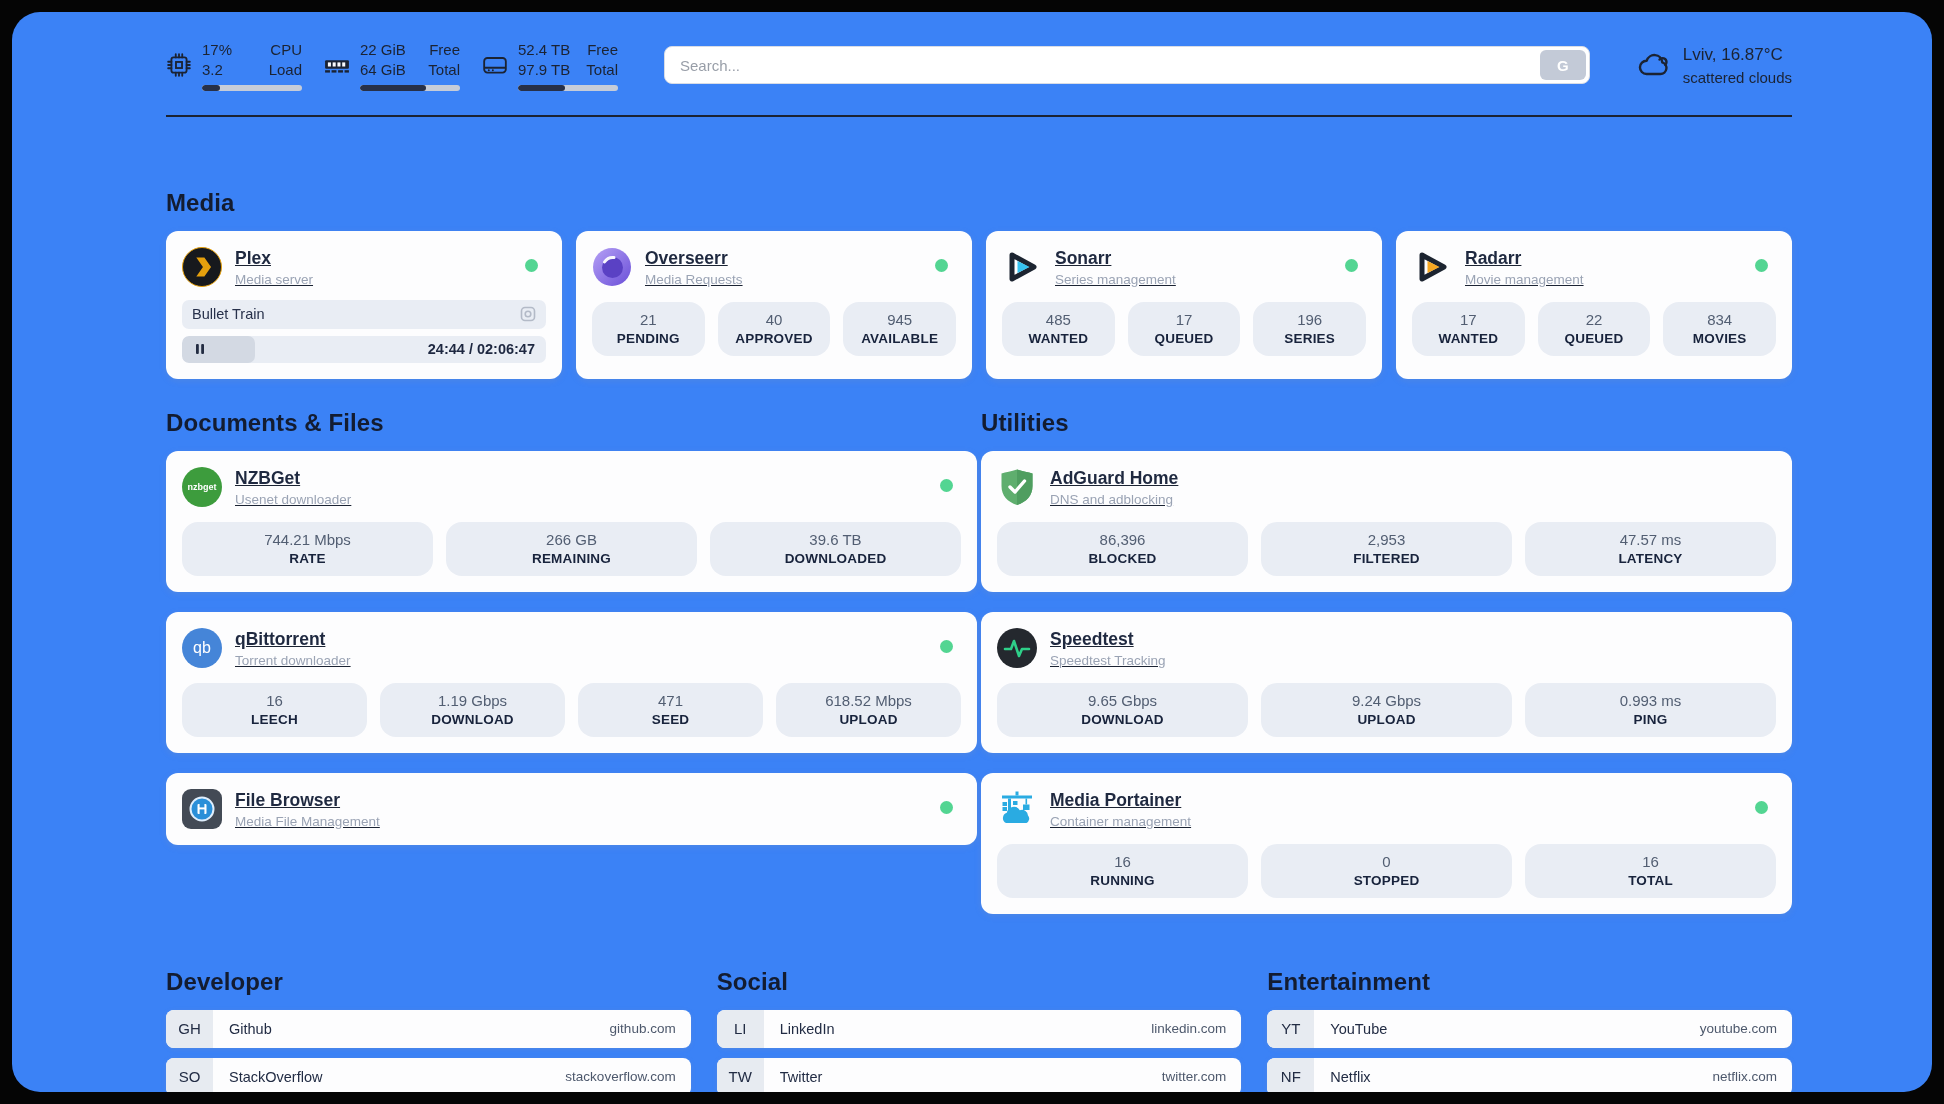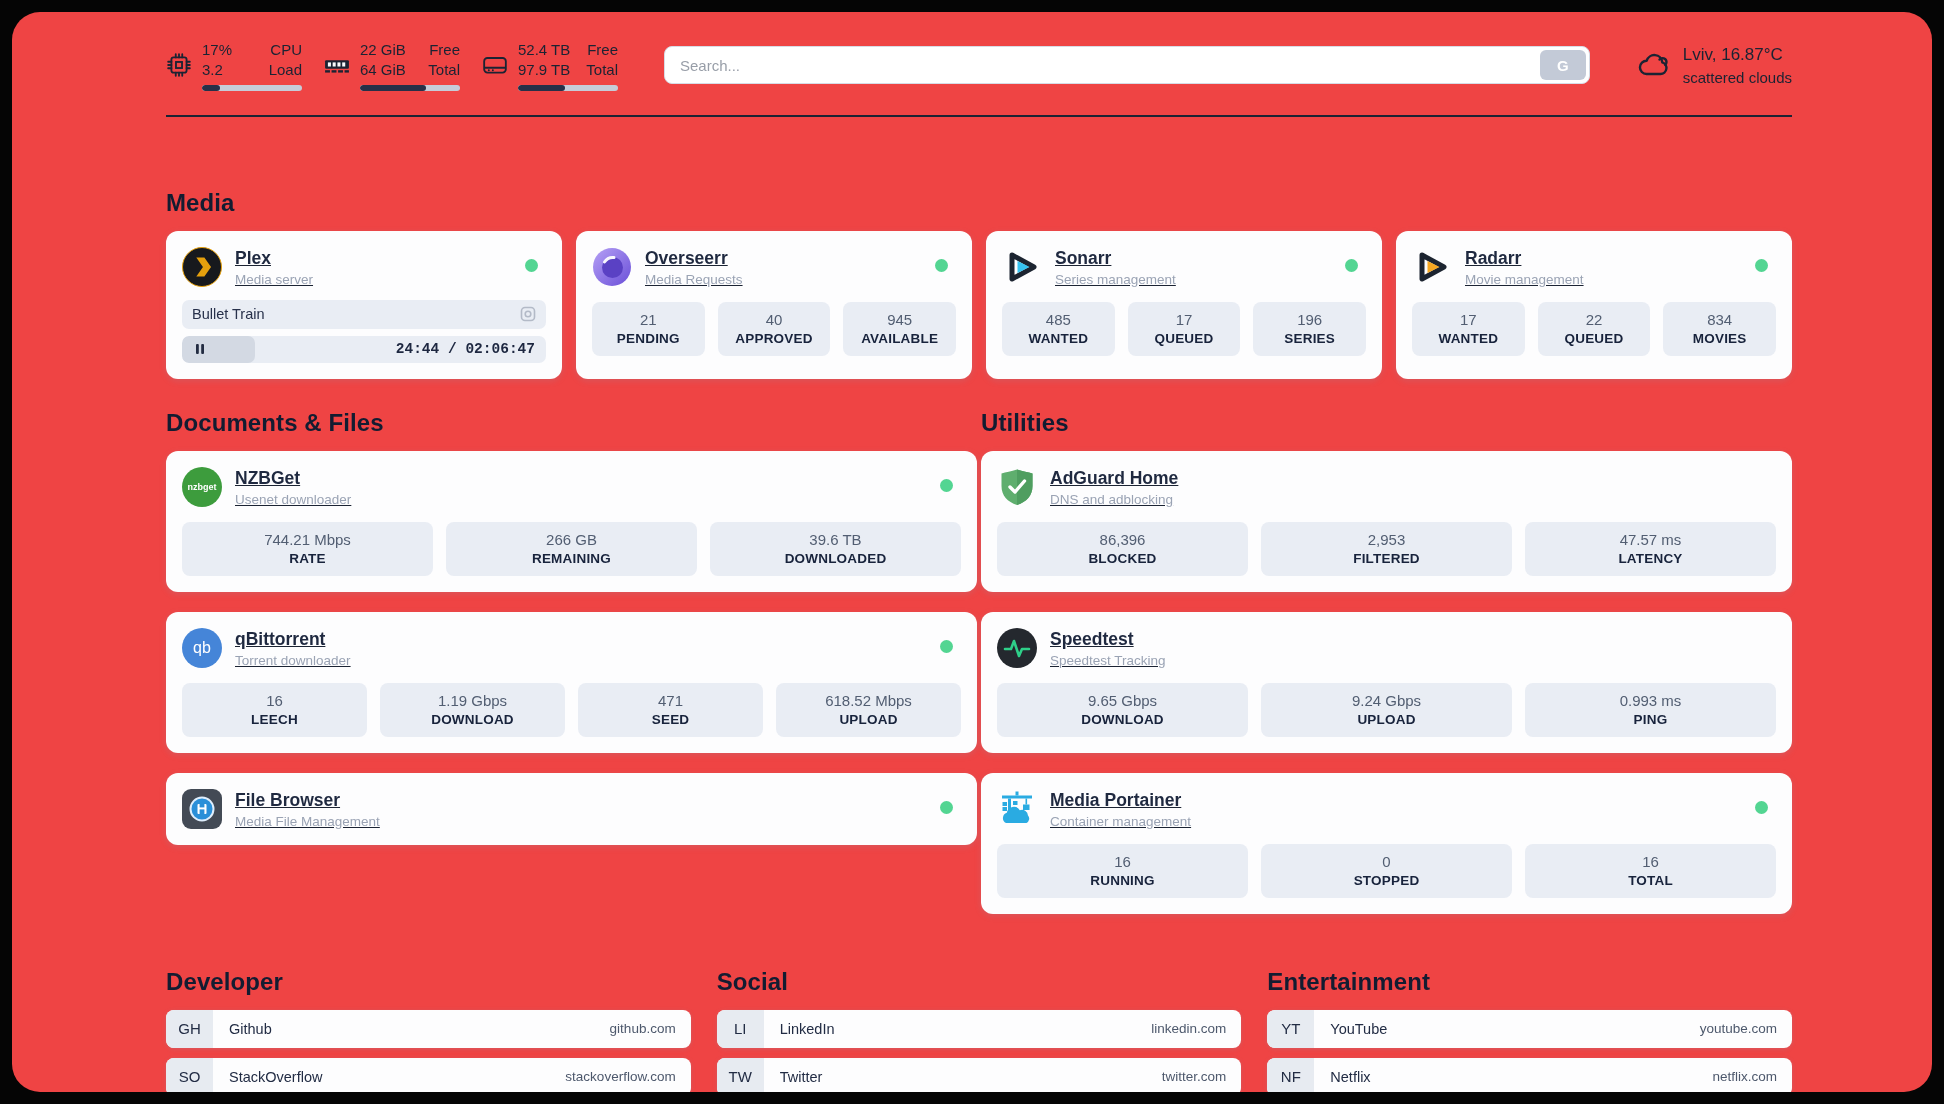--- a/index.html
+++ b/index.html
@@ -1,19 +1,19 @@
 <!DOCTYPE html>
 <html><head>
 <meta charset="utf-8">
 <style>
   * { margin:0; padding:0; box-sizing:border-box; }
   html,body { width:1944px; height:1104px; background:#050505; overflow:hidden;
               font-family:"Liberation Sans", sans-serif; }
   .page { position:absolute; left:12px; top:12px; width:1920px; height:1080px;
-          background:#ef4444; border-radius:28px; color:#1b2333; overflow:hidden; }
+          background:#3b82f6; border-radius:28px; color:#1b2333; overflow:hidden; }
   .content { padding:0 140px 0 154px; }
 
   
   .topbar { display:flex; align-items:center; padding-top:28px; }
   .hw-monitors { display:flex; gap:22px; }
   .monitor { display:flex; gap:10px; align-items:center; }
   .mon-icon { flex:none; width:26px; height:26px; }
   .mon-right { display:flex; flex-direction:column; }
   .mon-text { display:flex; justify-content:space-between; width:100px;
               font-size:15px; line-height:1.32; font-weight:500; color:#1b2333; }
@@ -47,31 +47,31 @@
   .app-icon { width:40px; height:40px; flex:none; border-radius:50%;
               display:flex; align-items:center; justify-content:center; }
   .app-icon.square { border-radius:9px; }
   .app-titles { padding-top:1px;text-decoration:underline; }
   .app-name { font-size:17.5px; font-weight:700; color:#1f2940; }
   .app-desc { font-size:13.5px; color:#9aa3b4; margin-top:3px; }
   .status-dot { position:absolute; right:8px; top:12px; width:13px; height:13px;
                 border-radius:50%; background:#53d592; }
 
   .stats-row { display:grid; grid-auto-flow:column; grid-auto-columns:1fr; gap:13px; margin-top:15px; }
-  .stat { background:#e9edf4; border-radius:8px; text-align:center; padding:9px 12px 10px; }
+  .stat { background:#e9edf4; border-radius:16px; text-align:center; padding:9px 12px 10px; }
   .stat-value { font-size:15px; color:#525e72; }
   .stat-label { font-size:13.5px; font-weight:700; color:#18233c; margin-top:3px; letter-spacing:.2px; }
 
   
   .media-rows { margin-top:13px; }
   .media-title-row { height:29px; background:#e9edf4; border-radius:7px; display:flex;
                      align-items:center; padding:0 10px; font-size:14.5px; color:#27304a; }
   .media-title-row .spacer { flex:1; }
   .media-progress-row { margin-top:7px; height:27px; background:#e9edf4; border-radius:7px;
-                        position:relative; display:flex; align-items:center; padding:0 11px; overflow:hidden;font-family:Liberation Mono, monospace; }
+                        position:relative; display:flex; align-items:center; padding:0 11px; overflow:hidden; }
   .progress-fill { position:absolute; left:0; top:0; bottom:0; background:#d3d9e3; border-radius:7px; }
   .pause-btn { position:relative; z-index:1; background:none; border:none; cursor:pointer;
                display:flex; align-items:center; padding:0; }
   .time-text { position:relative; z-index:1; margin-left:auto; font-size:14.5px;
                font-weight:700; color:#1d2740; }
 
   
   .two-col { display:grid; grid-template-columns:1fr 1fr; gap:4px; margin-top:30px; }
   .col-cards { display:flex; flex-direction:column; gap:20px; }
   .card.header-only { padding:16px; }

